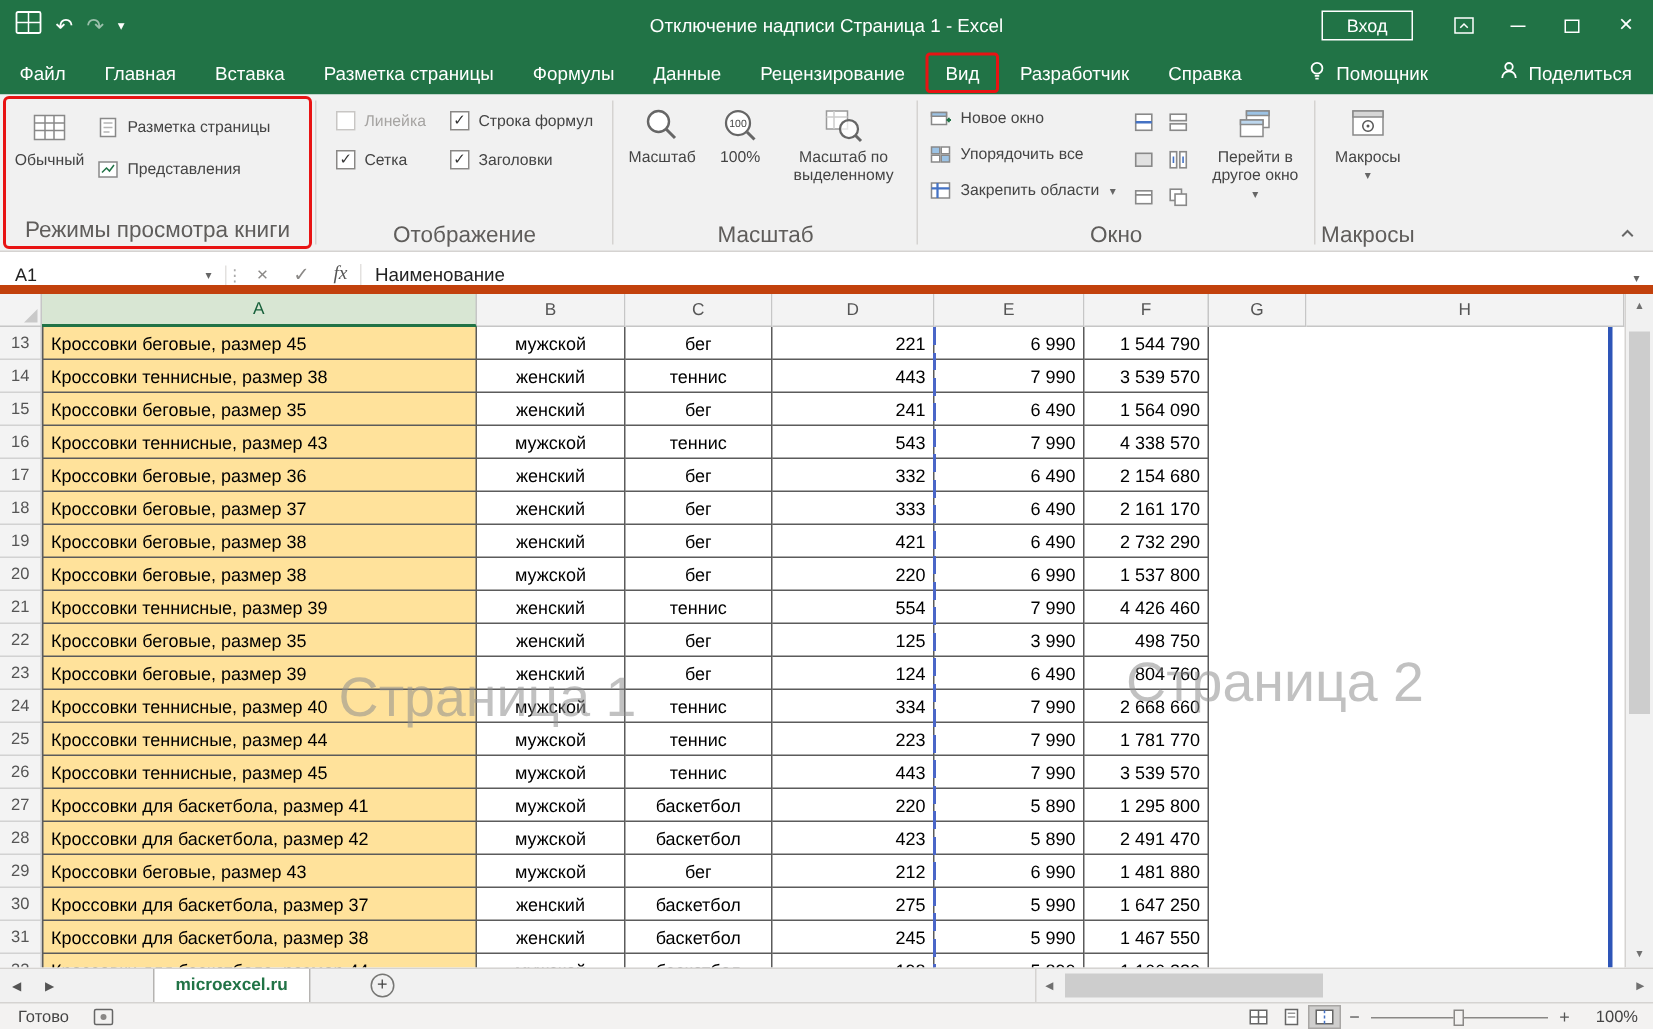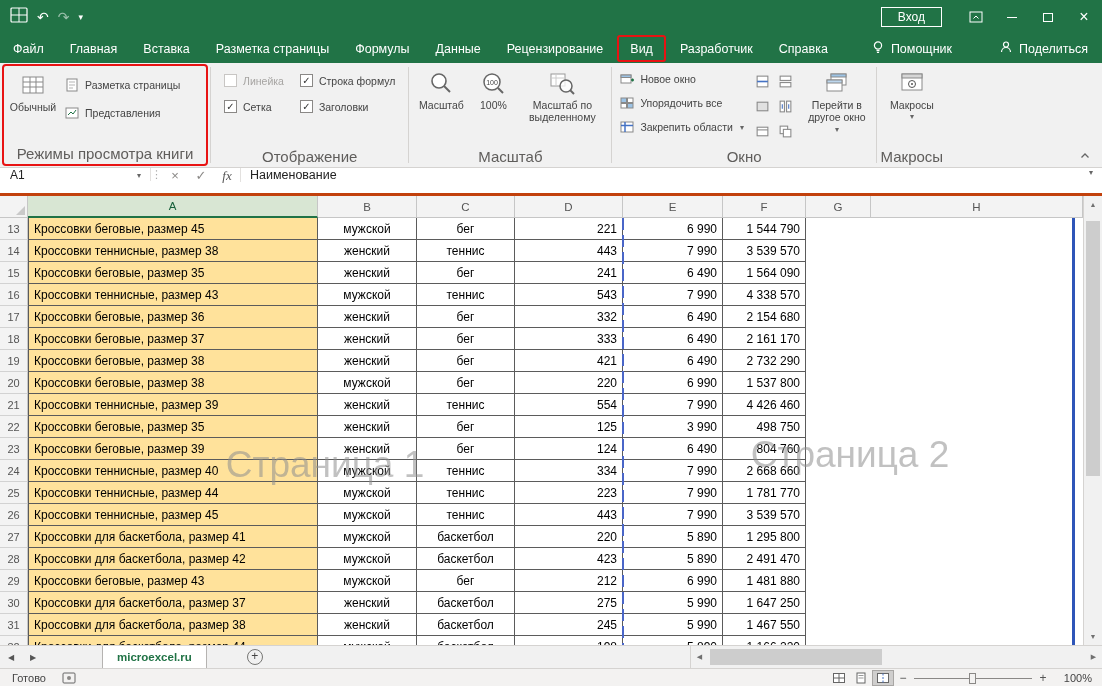--- a/index.html
+++ b/index.html
@@ -48,21 +48,21 @@
   .chk{display:flex;align-items:center;gap:6px;font-size:10.5px;color:#444;cursor:pointer;white-space:nowrap}
   .chk .box{width:13px;height:13px;border:1px solid #8a8886;background:#fff;display:flex;align-items:center;justify-content:center;font-size:10px;color:#333;line-height:1}
   .chk.disabled{color:#a6a4a2}
   .chk.disabled .box{border-color:#c8c6c4}
   .winicons{display:grid;grid-template-rows:repeat(3,24px);grid-auto-flow:column;gap:1px;padding-top:6px;margin:0 4px}
   .tinybtn{width:22px;height:22px;display:flex;align-items:center;justify-content:center;cursor:pointer}
   .tinybtn svg{width:15px;height:15px}
   .collapse-ribbon{position:absolute;right:8px;bottom:4px;width:18px;height:14px;display:flex;align-items:center;justify-content:center;cursor:pointer}
 
   
-  .formulabar{flex:0 0 28px;background:#fff;display:flex;align-items:flex-start;border-bottom:3px solid #c2410c}
+  .formulabar{flex:0 0 28px;background:#fff;display:flex;align-items:flex-end;border-bottom:6px solid #c2410c}
   .namebox{width:150px;display:flex;align-items:center;padding-left:10px;font-size:12px;color:#222;cursor:text}
   .nb-dd{margin-left:auto;width:22px;text-align:center;color:#666;font-size:8px;cursor:pointer}
   .fb-handle{width:12px;display:flex;align-items:center;justify-content:center;color:#aaa;font-size:11px;cursor:col-resize;border-left:1px solid #e3e1df}
   .fb-btn{width:26px;display:flex;align-items:center;justify-content:center;font-size:13px;color:#8a8886;cursor:pointer}
   .fb-fx{font-family:"Liberation Serif",serif;font-style:italic;font-size:13px;color:#555}
   .fb-input{flex:1;display:flex;align-items:center;padding-left:9px;font-size:12.5px;color:#222;border-left:1px solid #e3e1df;cursor:text}
   .fb-dd{width:22px;display:flex;align-items:center;justify-content:center;color:#666;font-size:8px;cursor:pointer}
 
   
   .gridwrap{flex:1;display:flex;overflow:hidden;background:#fff}
@@ -124,20 +124,21 @@
         <svg width="18" height="18" viewBox="0 0 18 18">
             <rect x="1" y="2" width="16" height="14" rx="1" fill="none" stroke="#fff" stroke-width="1.2"></rect>
             <line x1="9" y1="2" x2="9" y2="16" stroke="#fff"></line>
             <line x1="1" y1="9" x2="17" y2="9" stroke="#fff"></line>
           </svg>
       </span>
       <span class="qa-glyph">↶</span>
       <span class="qa-glyph dim">↷</span>
       <span class="qa-glyph small">▾</span>
     </div>
+    <div class="tb-title">Отключение надписи Страница 1  -  Excel</div>
     <div class="tb-right">
       <div class="signin">Вход</div>
       <div class="tb-iconbtn">
         <svg width="16" height="16" viewBox="0 0 16 16">
             <rect x="2" y="3" width="12" height="10" fill="none" stroke="#fff"></rect>
             <path d="M5.5 9.5 L8 7 L10.5 9.5" fill="none" stroke="#fff"></path>
           </svg>
       </div>
       <div class="tb-iconbtn">
           <span class="min-line"></span>

